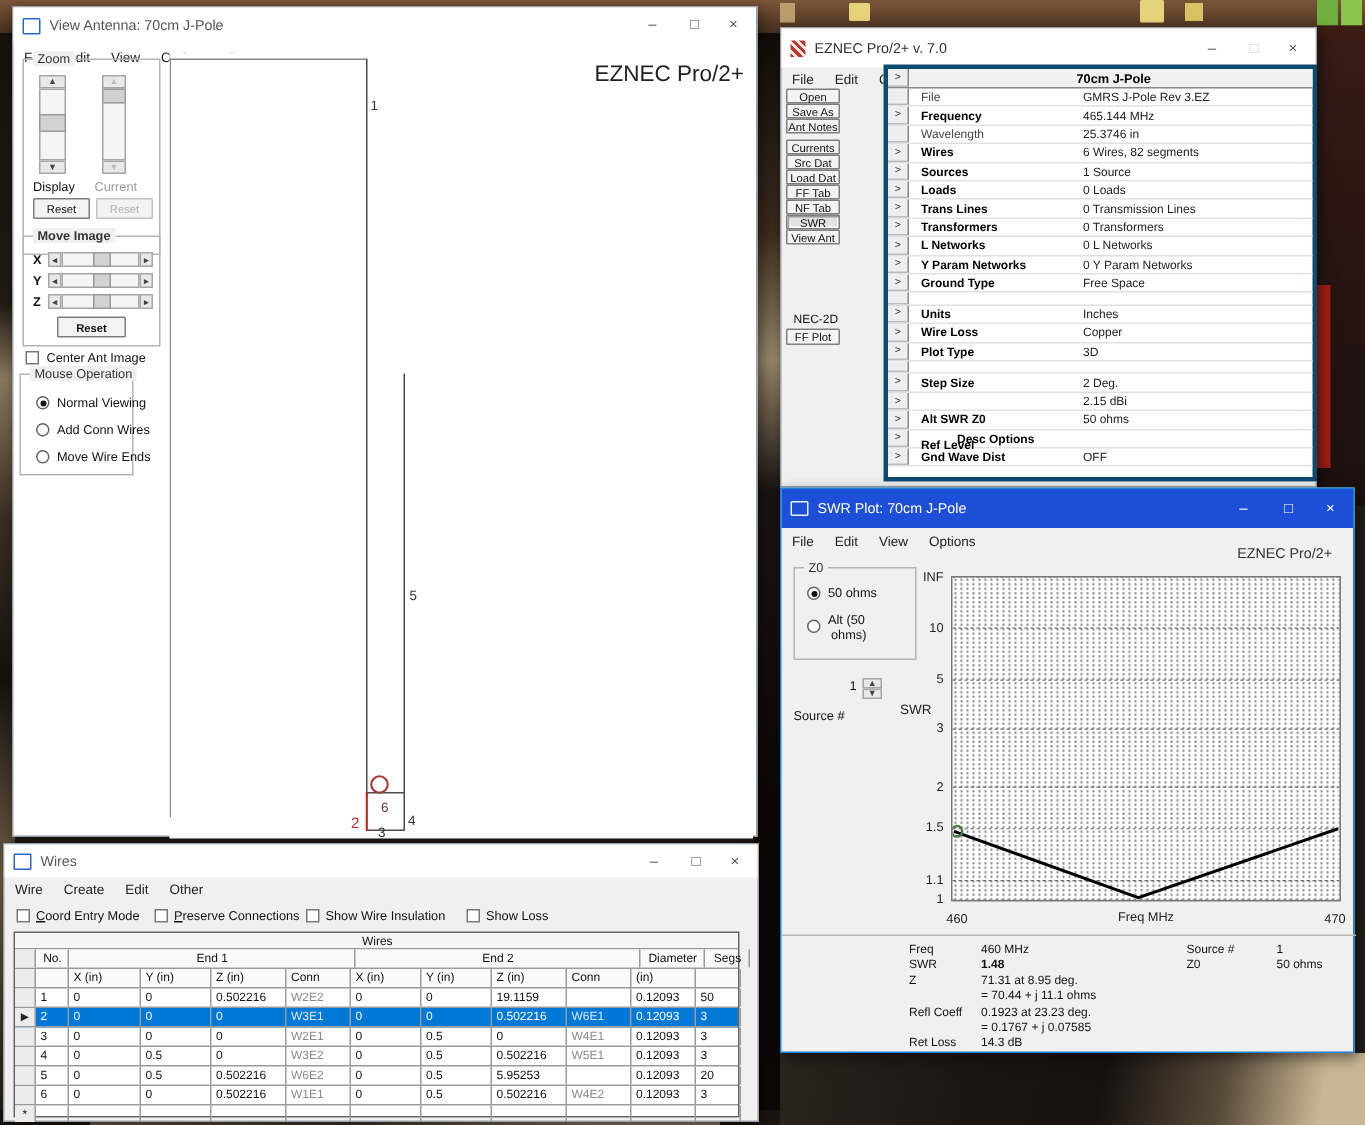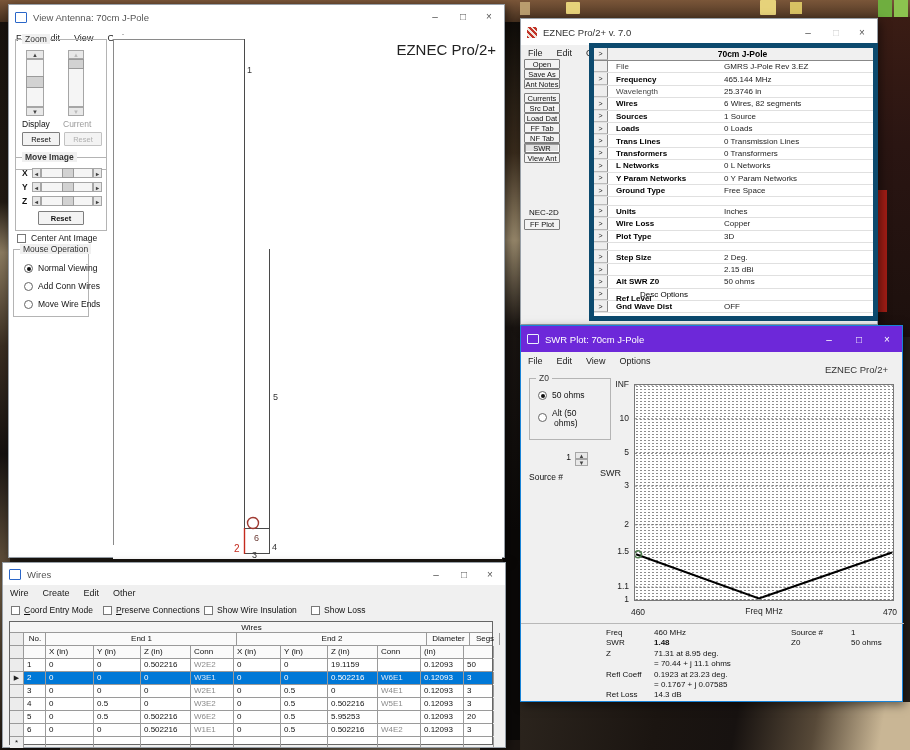--- a/index.html
+++ b/index.html
@@ -6,42 +6,42 @@
   body{width:910px;height:750px;position:relative;overflow:hidden;background:#241e18;
        font-family:"Liberation Sans",sans-serif;-webkit-font-smoothing:antialiased;}
   .abs{position:absolute;}
   
   .bgpatch{position:absolute;pointer-events:none;}
   
   .win{position:absolute;background:#f0f0f0;border:1px solid #98a0a8;box-shadow:2px 3px 9px rgba(0,0,0,.5);box-sizing:border-box;}
   .tb{position:absolute;left:0;top:0;right:0;height:24px;background:#fff;display:flex;align-items:center;box-sizing:border-box;padding:0 6px;}
   .tb .ttl{font-size:9.5px;color:#555;margin-left:6px;white-space:nowrap;}
   .tctrl{position:absolute;top:0;height:22px;width:26px;display:flex;align-items:center;justify-content:center;font-size:10px;color:#555;}
-  .tb.blue{background:#6d28d9;}
+  .tb.blue{background:#1d4ed8;}
   .tb.blue .ttl{color:#fff;}
   .menu{position:absolute;left:0;right:0;display:flex;font-size:9px;color:#222;align-items:center;}
   .menu span{padding:2px 7px;cursor:default;}
   .gbox{position:absolute;border:1px solid #b4b4b4;box-sizing:border-box;}
   .glab{position:absolute;top:-6px;left:6px;background:#f0f0f0;padding:0 3px;font-size:8.5px;color:#333;white-space:nowrap;}
   .btn3{position:absolute;background:#f3f3f3;border:1px solid #7e7e7e;border-radius:1px;font-size:7.5px;
         display:flex;align-items:center;justify-content:center;color:#111;box-sizing:border-box;white-space:nowrap;}
   .btn3.dis{color:#b0b0b0;border-color:#c2c2c2;}
   .btn3.pressed{background:#e2e2e2;box-shadow:inset 1px 1px 0 #9a9a9a, inset -1px -1px 0 #fff;}
   .radio{position:absolute;width:9px;height:9px;border:1px solid #666;border-radius:50%;background:#fff;box-sizing:border-box;}
   .radio.sel::after{content:"";position:absolute;left:1.5px;top:1.5px;width:4px;height:4px;border-radius:50%;background:#111;}
   .chk{position:absolute;width:9px;height:9px;border:1px solid #787878;background:#fff;box-sizing:border-box;}
   .lbl{position:absolute;font-size:8.5px;color:#111;white-space:nowrap;}
   .lbl.gray{color:#9a9a9a;}
   .ulf::first-letter{text-decoration:underline;}
   .sbv{position:absolute;background:#f5f5f5;border:1px solid #a6a6a6;box-sizing:border-box;}
   .sbtn{position:absolute;background:#e8e8e8;border:1px solid #a6a6a6;box-sizing:border-box;display:flex;align-items:center;justify-content:center;font-size:6px;color:#444;}
   .sbtn.dis{color:#bbb;}
   .thumb{position:absolute;background:#d2d2d2;border:1px solid #9a9a9a;box-sizing:border-box;}
   
-  .dtable{position:absolute;background:#fff;border:5px solid #0c4a6e;box-sizing:border-box;}
+  .dtable{position:absolute;background:#fff;border:3px solid #0c4a6e;box-sizing:border-box;}
   .drow{display:flex;align-items:stretch;border-bottom:1px solid #e0e0e0;box-sizing:border-box;}
   .pcell{width:14px;flex:none;background:#eee;border-right:1px solid #888;display:flex;align-items:center;justify-content:center;
          font-size:7px;color:#222;box-sizing:border-box;border-bottom:1px solid #bbb;}
   .dlab{width:112px;flex:none;font-size:8px;color:#000;display:flex;align-items:center;padding-left:8px;box-sizing:border-box;}
   .dval{flex:1;font-size:8px;color:#222;display:flex;align-items:center;padding-left:4px;box-sizing:border-box;}
   
   .wgrid{position:absolute;background:#fff;border:1px solid #666;box-sizing:border-box;font-size:8px;color:#111;}
   .wrow{display:flex;border-bottom:1px solid #9a9a9a;box-sizing:border-box;}
   .wcell{border-right:1px solid #9a9a9a;box-sizing:border-box;padding:1px 2px 0 3px;overflow:hidden;white-space:nowrap;}
   .wrow.sel{background:#0078d7;color:#fff;}
@@ -291,21 +291,21 @@
           <div class="dlab" style="font-weight: bold; margin-top: 35px;">Ref Level</div>
           <div class="dval">2.15 dBi</div>
         </div>
         <div class="drow" style="height: 12.4px;">
           <div class="pcell">&gt;</div>
           <div class="dlab" style="font-weight: bold;">Alt SWR Z0</div>
           <div class="dval">50 ohms</div>
         </div>
         <div class="drow" style="height: 12.4px;">
           <div class="pcell">&gt;</div>
-          <div class="dlab" style="font-weight: normal; padding-left: 32px;">Desc Options</div>
+          <div class="dlab" style="font-weight: bold; padding-left: 32px;">Desc Options</div>
           <div class="dval"></div>
         </div>
         <div class="drow" style="height: 12.4px;">
           <div class="pcell">&gt;</div>
           <div class="dlab" style="font-weight: bold;">Gnd Wave Dist</div>
           <div class="dval">OFF</div>
         </div>
       </div>
   </div>
 </div>

